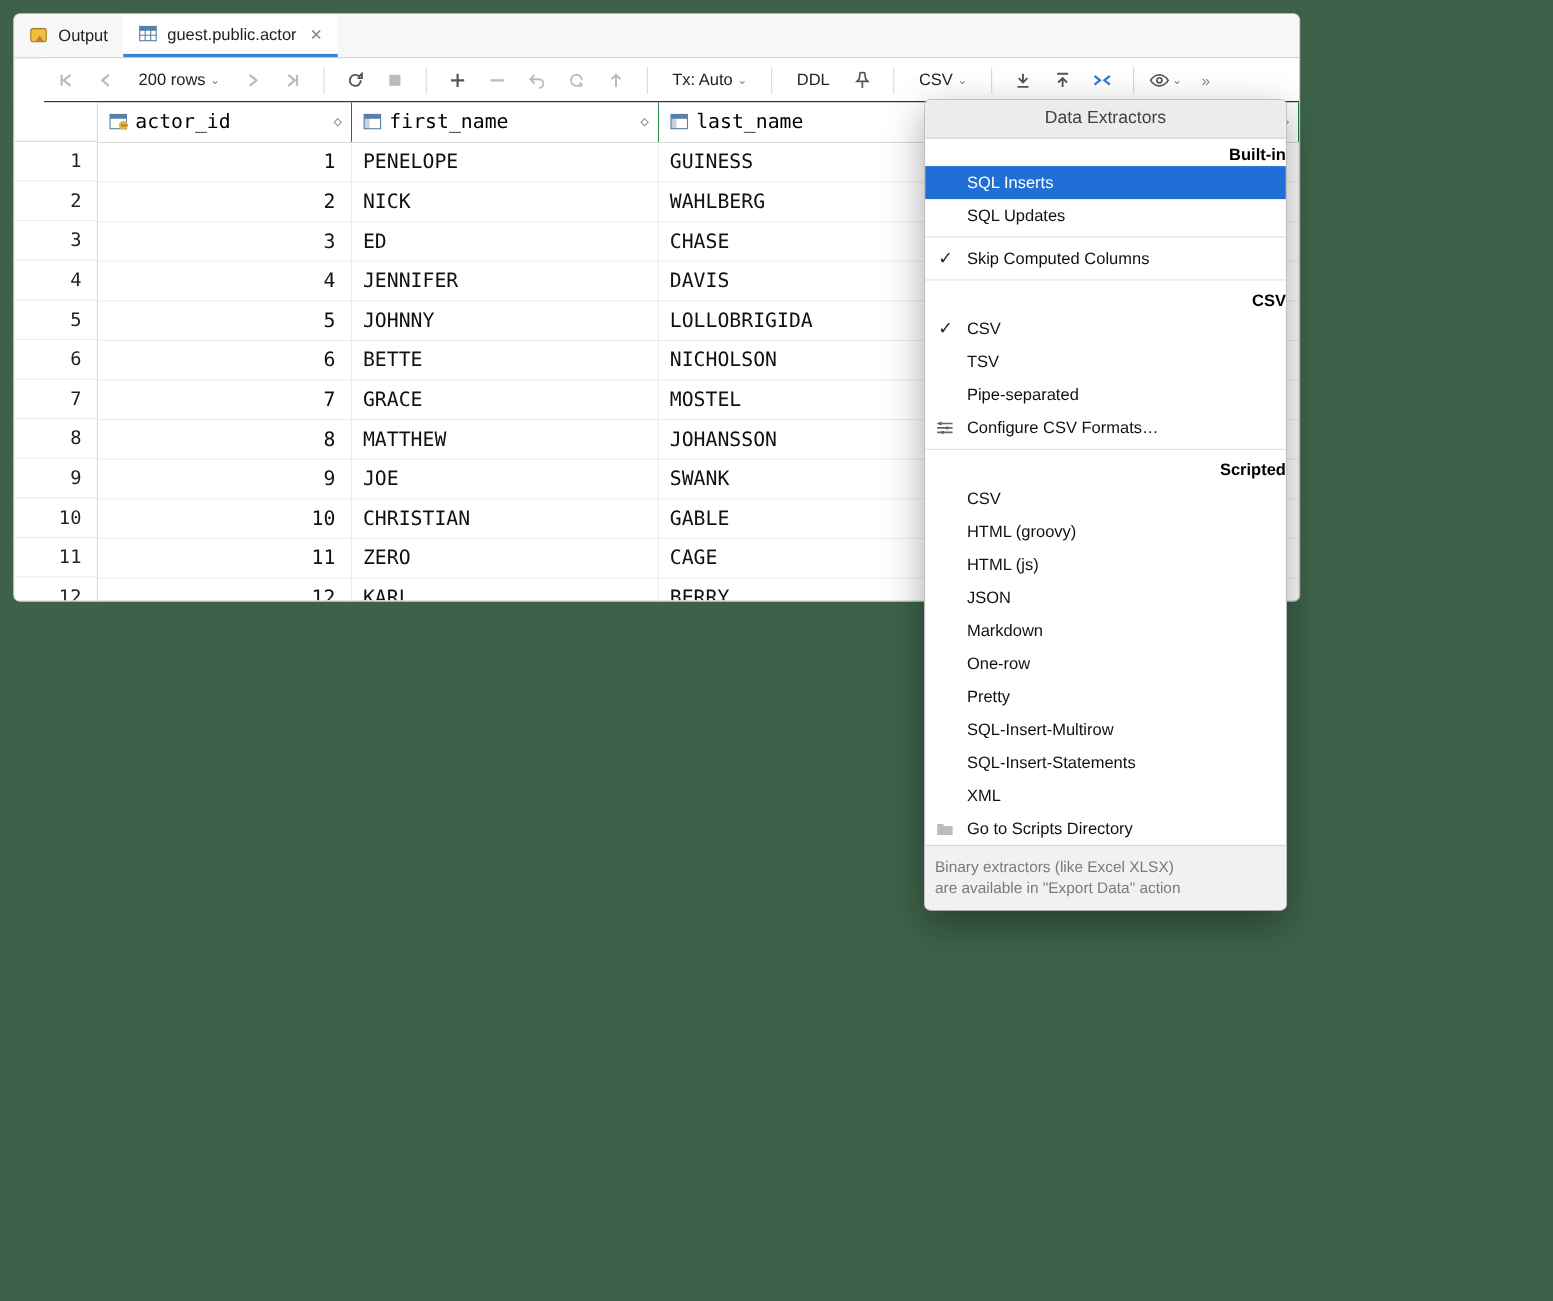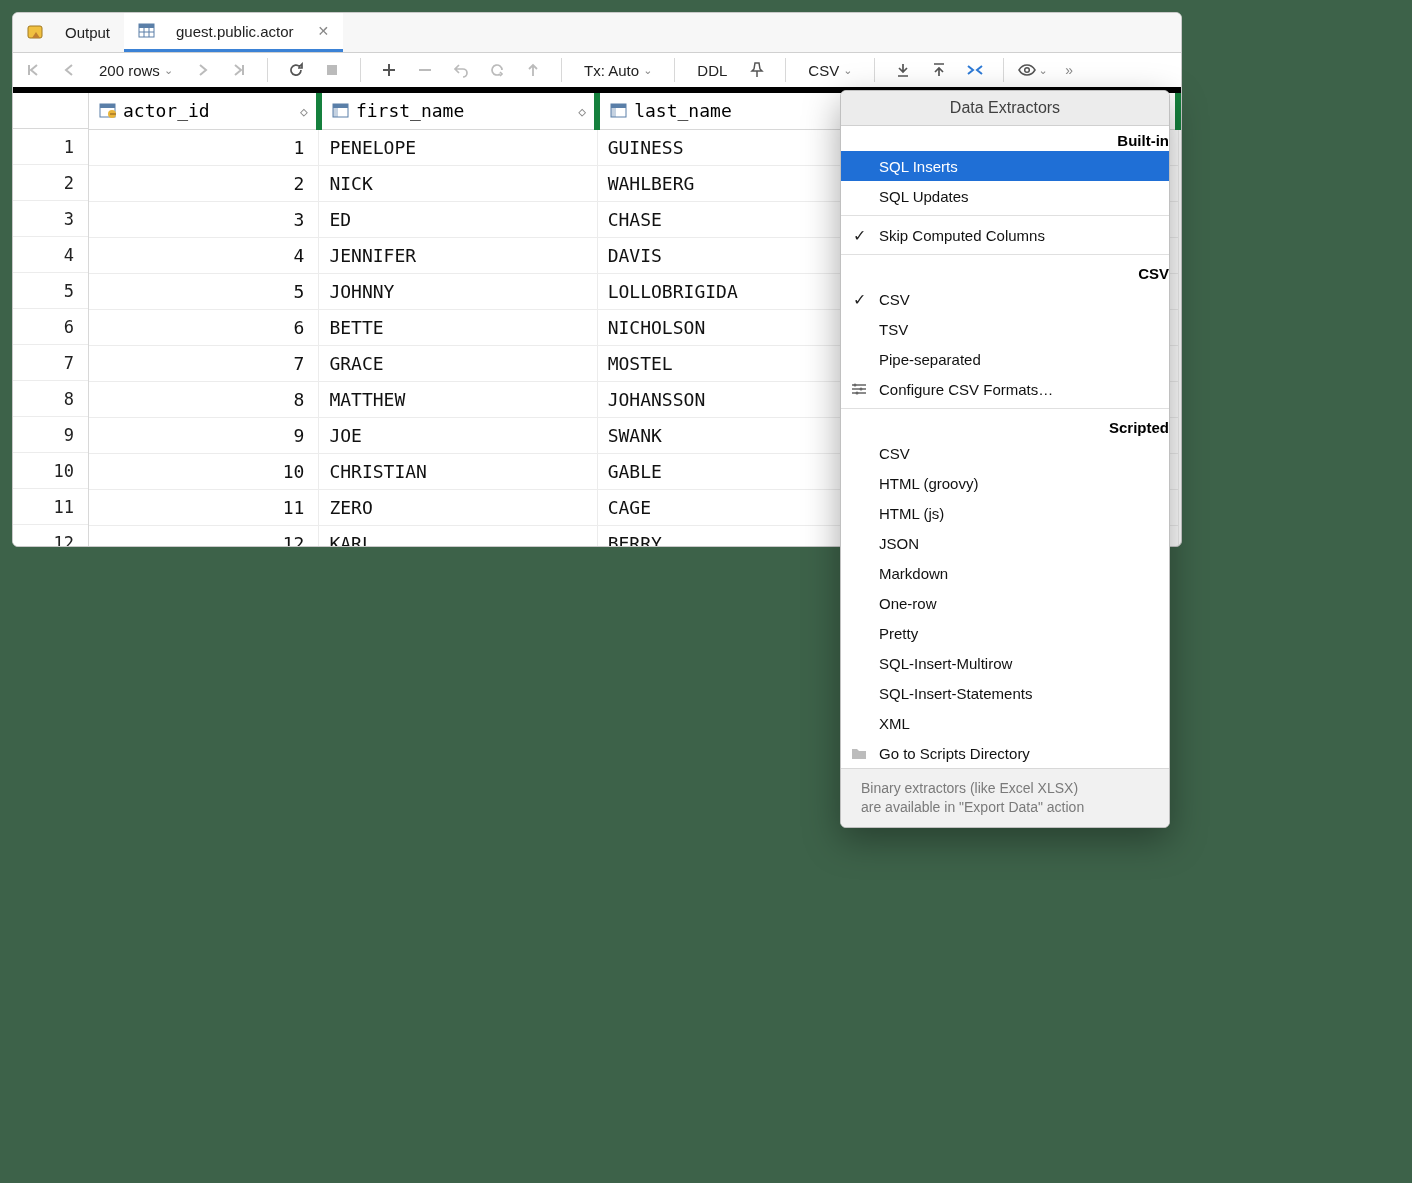--- a/index.html
+++ b/index.html
@@ -24,39 +24,40 @@
 .tabs {
   display: flex;
   align-items: center;
   height: 40px;
   border-bottom: 1px solid #d0d0d0;
   background: #f7f7f7;
 }
 .tab {
   display: flex;
   align-items: center;
-  gap: 20px;
+  gap: 8px;
   padding: 0 14px;
   height: 100%;
   font-size: 15px;
   color: #222;
 }
 .tab.active {
   background: #fff;
   border-bottom: 3px solid #3b82d6;
 }
 .tab .close { color: #888; font-size: 14px; margin-left: 4px; }
 .toolbar {
   display: flex;
   align-items: center;
   height: 40px;
-  border-bottom: 6px solid #000000;
+  border-bottom: 1px solid #000000;
   padding: 0 6px;
   gap: 8px;
   background: #fff;
+  margin-left: 27px;
 }
 .tb-btn {
   display: flex;
   align-items: center;
   justify-content: center;
   min-width: 28px;
   height: 28px;
   color: #555;
   border-radius: 3px;
 }
@@ -93,21 +94,21 @@
 .grid table {
   width: 100%;
   border-collapse: collapse;
   font-family: "Menlo","Consolas",monospace;
   font-size: 18px;
   table-layout: fixed;
 }
 .grid th {
   height: 36px;
   border-bottom: 1px solid #d8d8d8;
-  border-right: 6px solid #15803d;
+  border-right: 1px solid #15803d;
   background: #fff;
   font-weight: 400;
   text-align: center;
   padding: 0 10px;
   position: relative;
 }
 .grid th .hdr {
   display: flex;
   align-items: center;
   gap: 6px;
@@ -187,21 +188,21 @@
 }
 .popup-divider {
   height: 1px;
   background: #e0e0e0;
   margin: 4px 0;
 }
 .popup-footer {
   background: #f1f1f1;
   color: #7a7a7a;
   font-size: 14px;
-  padding: 10px 20px;
+  padding: 10px 9px;
   border-top: 1px solid #d8d8d8;
   line-height: 1.35;
 }
 svg { display: block; }
 </style>
 </head>
 <body>
 
 <div class="window">
 

